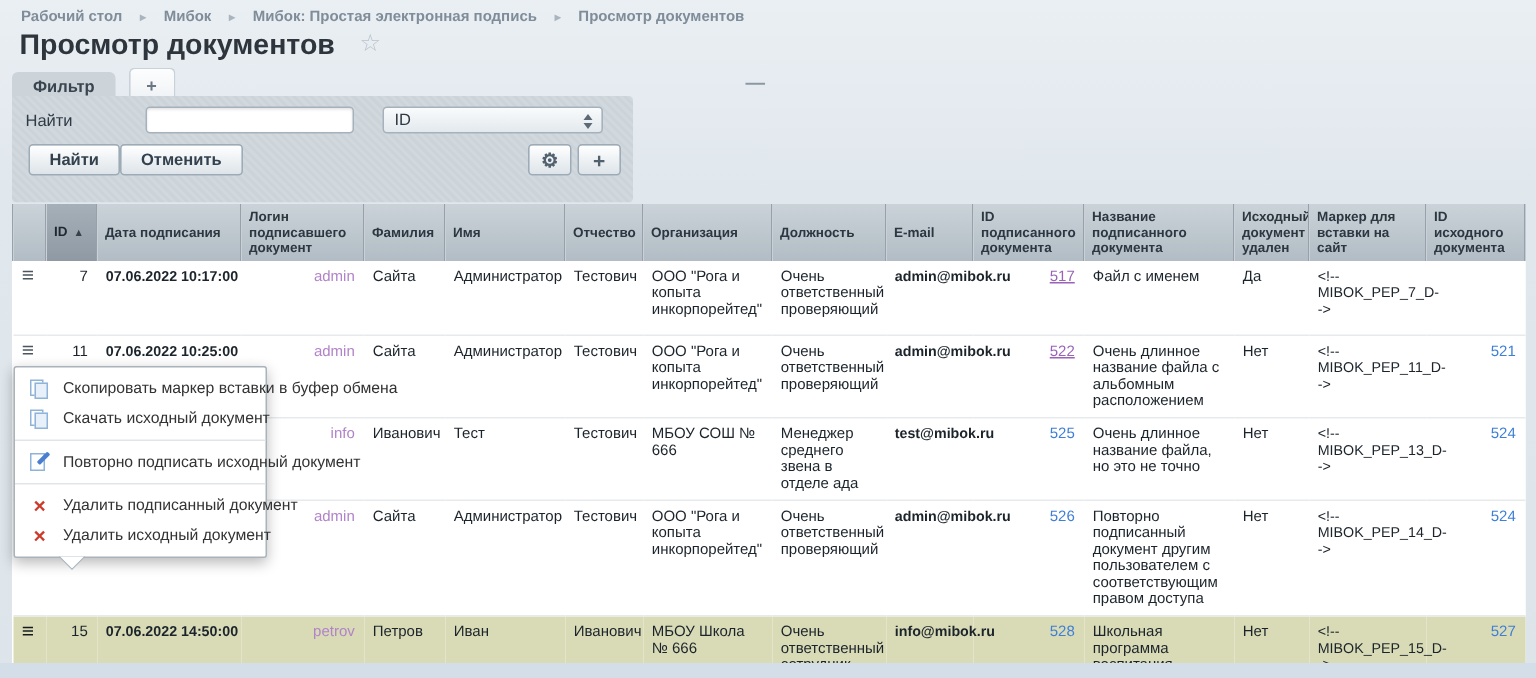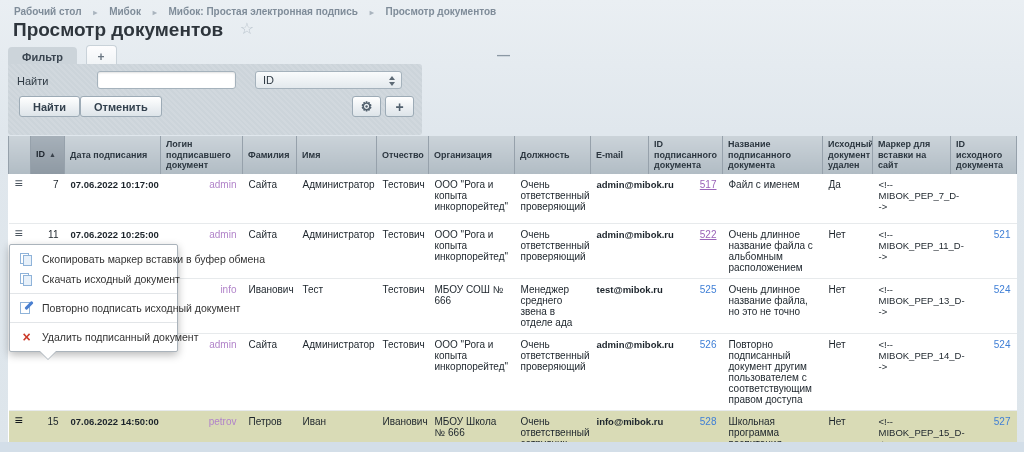--- a/index.html
+++ b/index.html
@@ -272,15 +272,19 @@
   <div class="menu-sep"></div>
   <div class="menu-item">
     <span class="ic ic-edit"></span>
     <span>Повторно подписать исходный документ</span>
   </div>
   <div class="menu-sep"></div>
   <div class="menu-item">
     <span class="ic ic-del"></span>
     <span>Удалить подписанный документ</span>
   </div>
+  <div class="menu-item">
+    <span class="ic ic-del"></span>
+    <span>Удалить исходный документ</span>
+  </div>
 </div>
 
 <div class="footer-strip"></div>
 
 </body></html>

